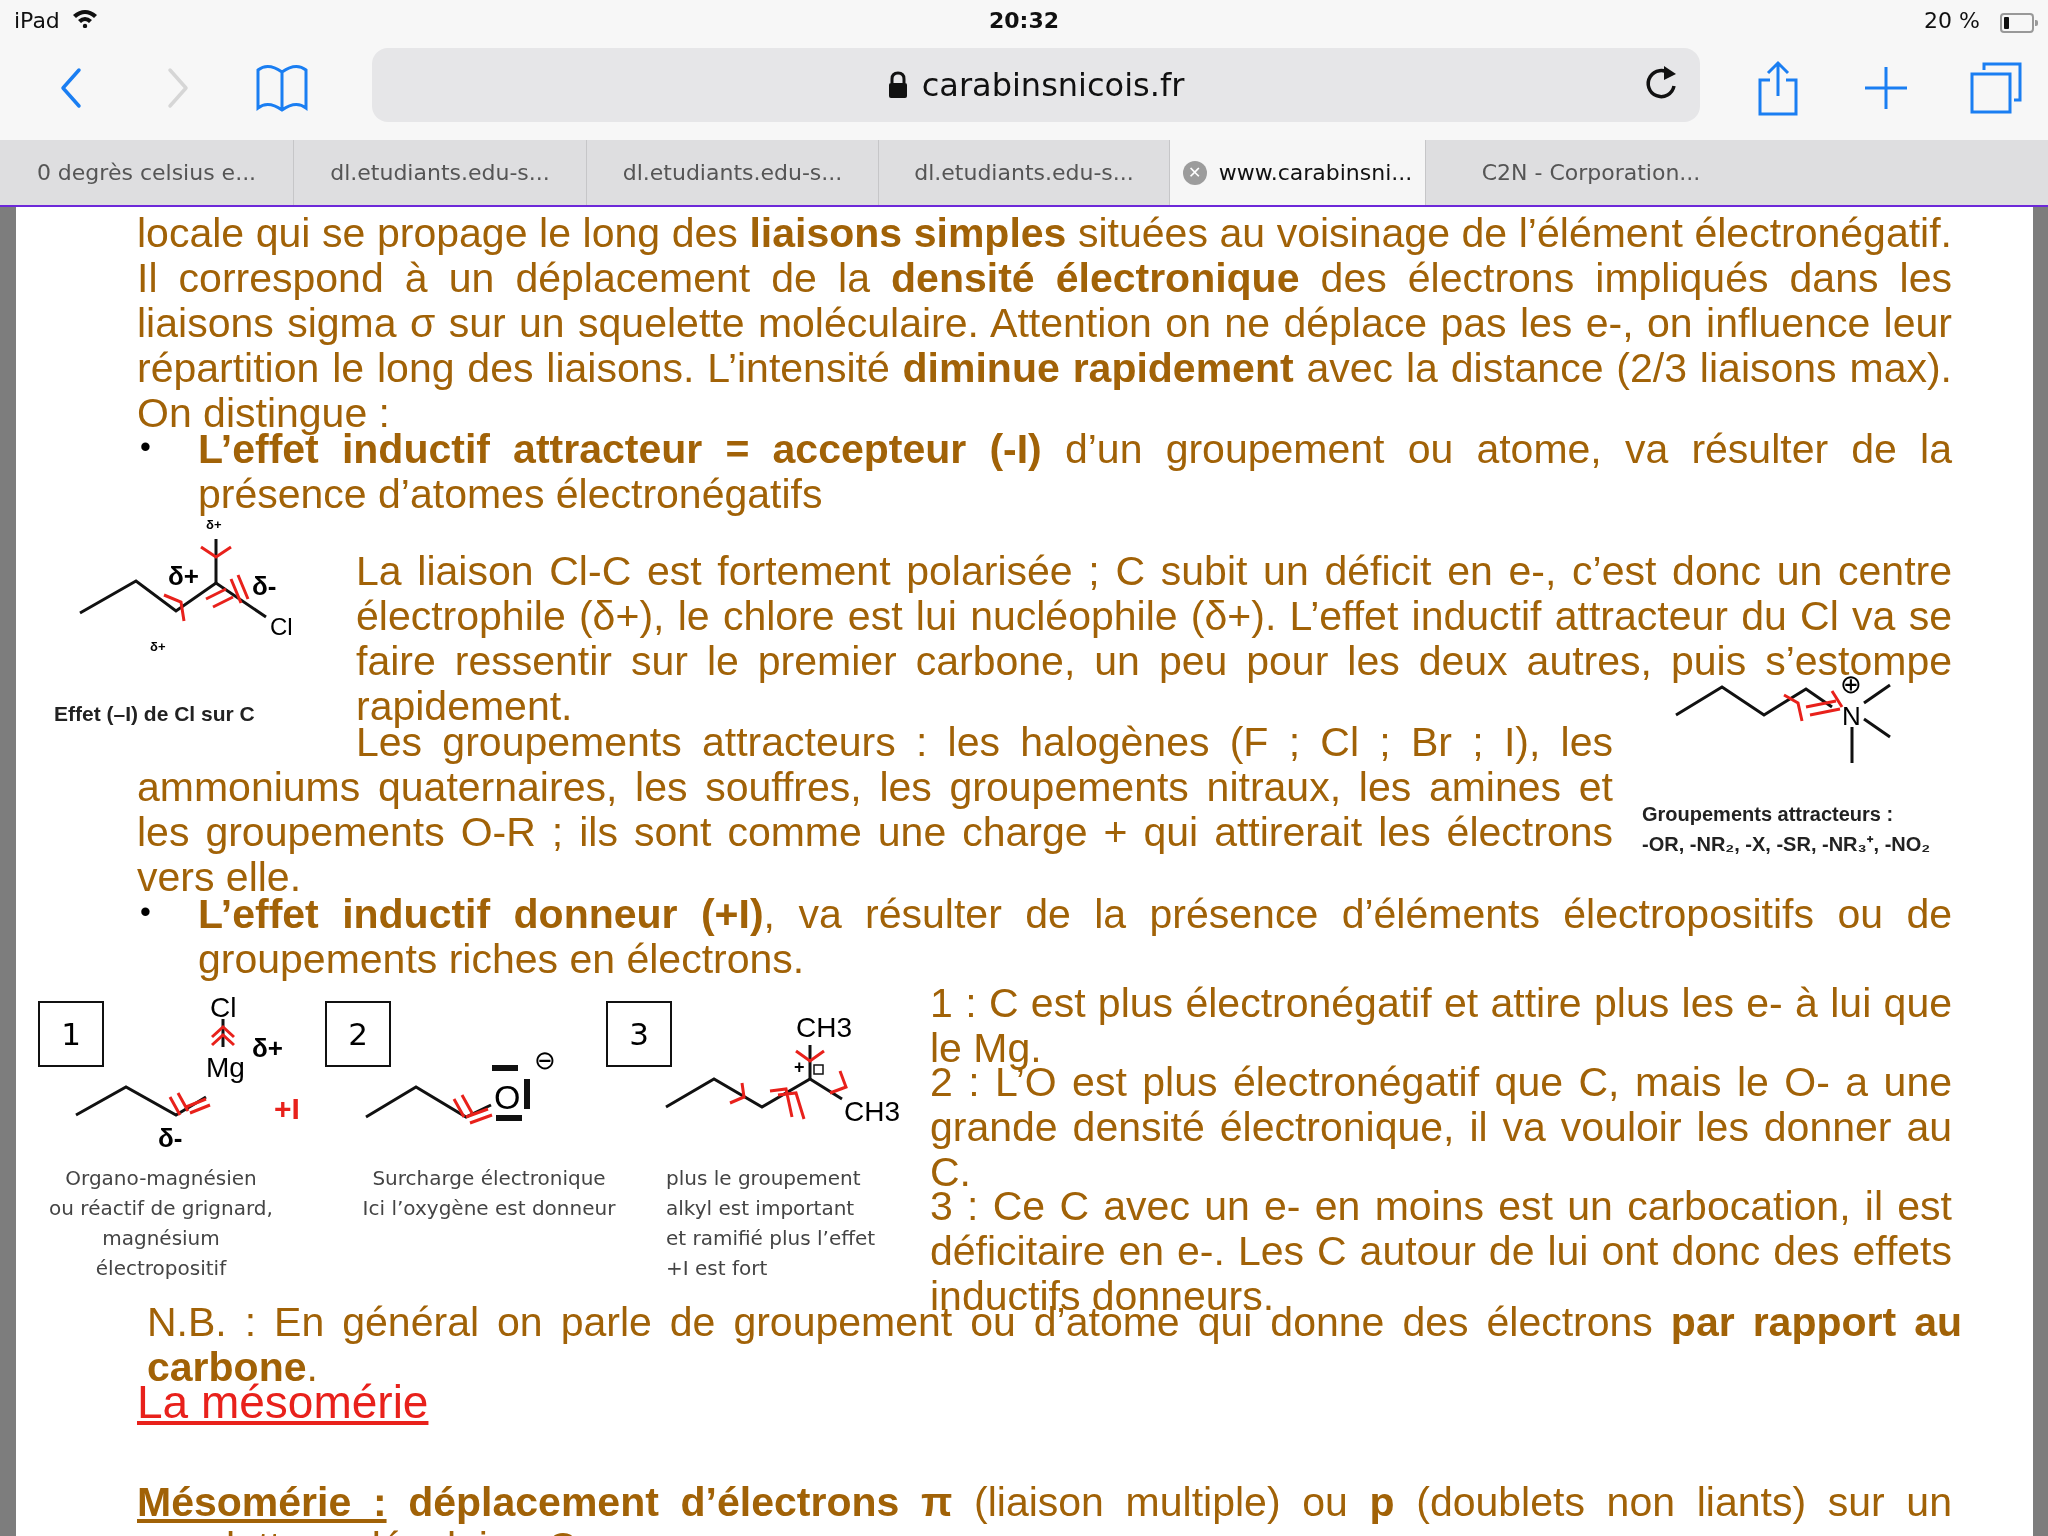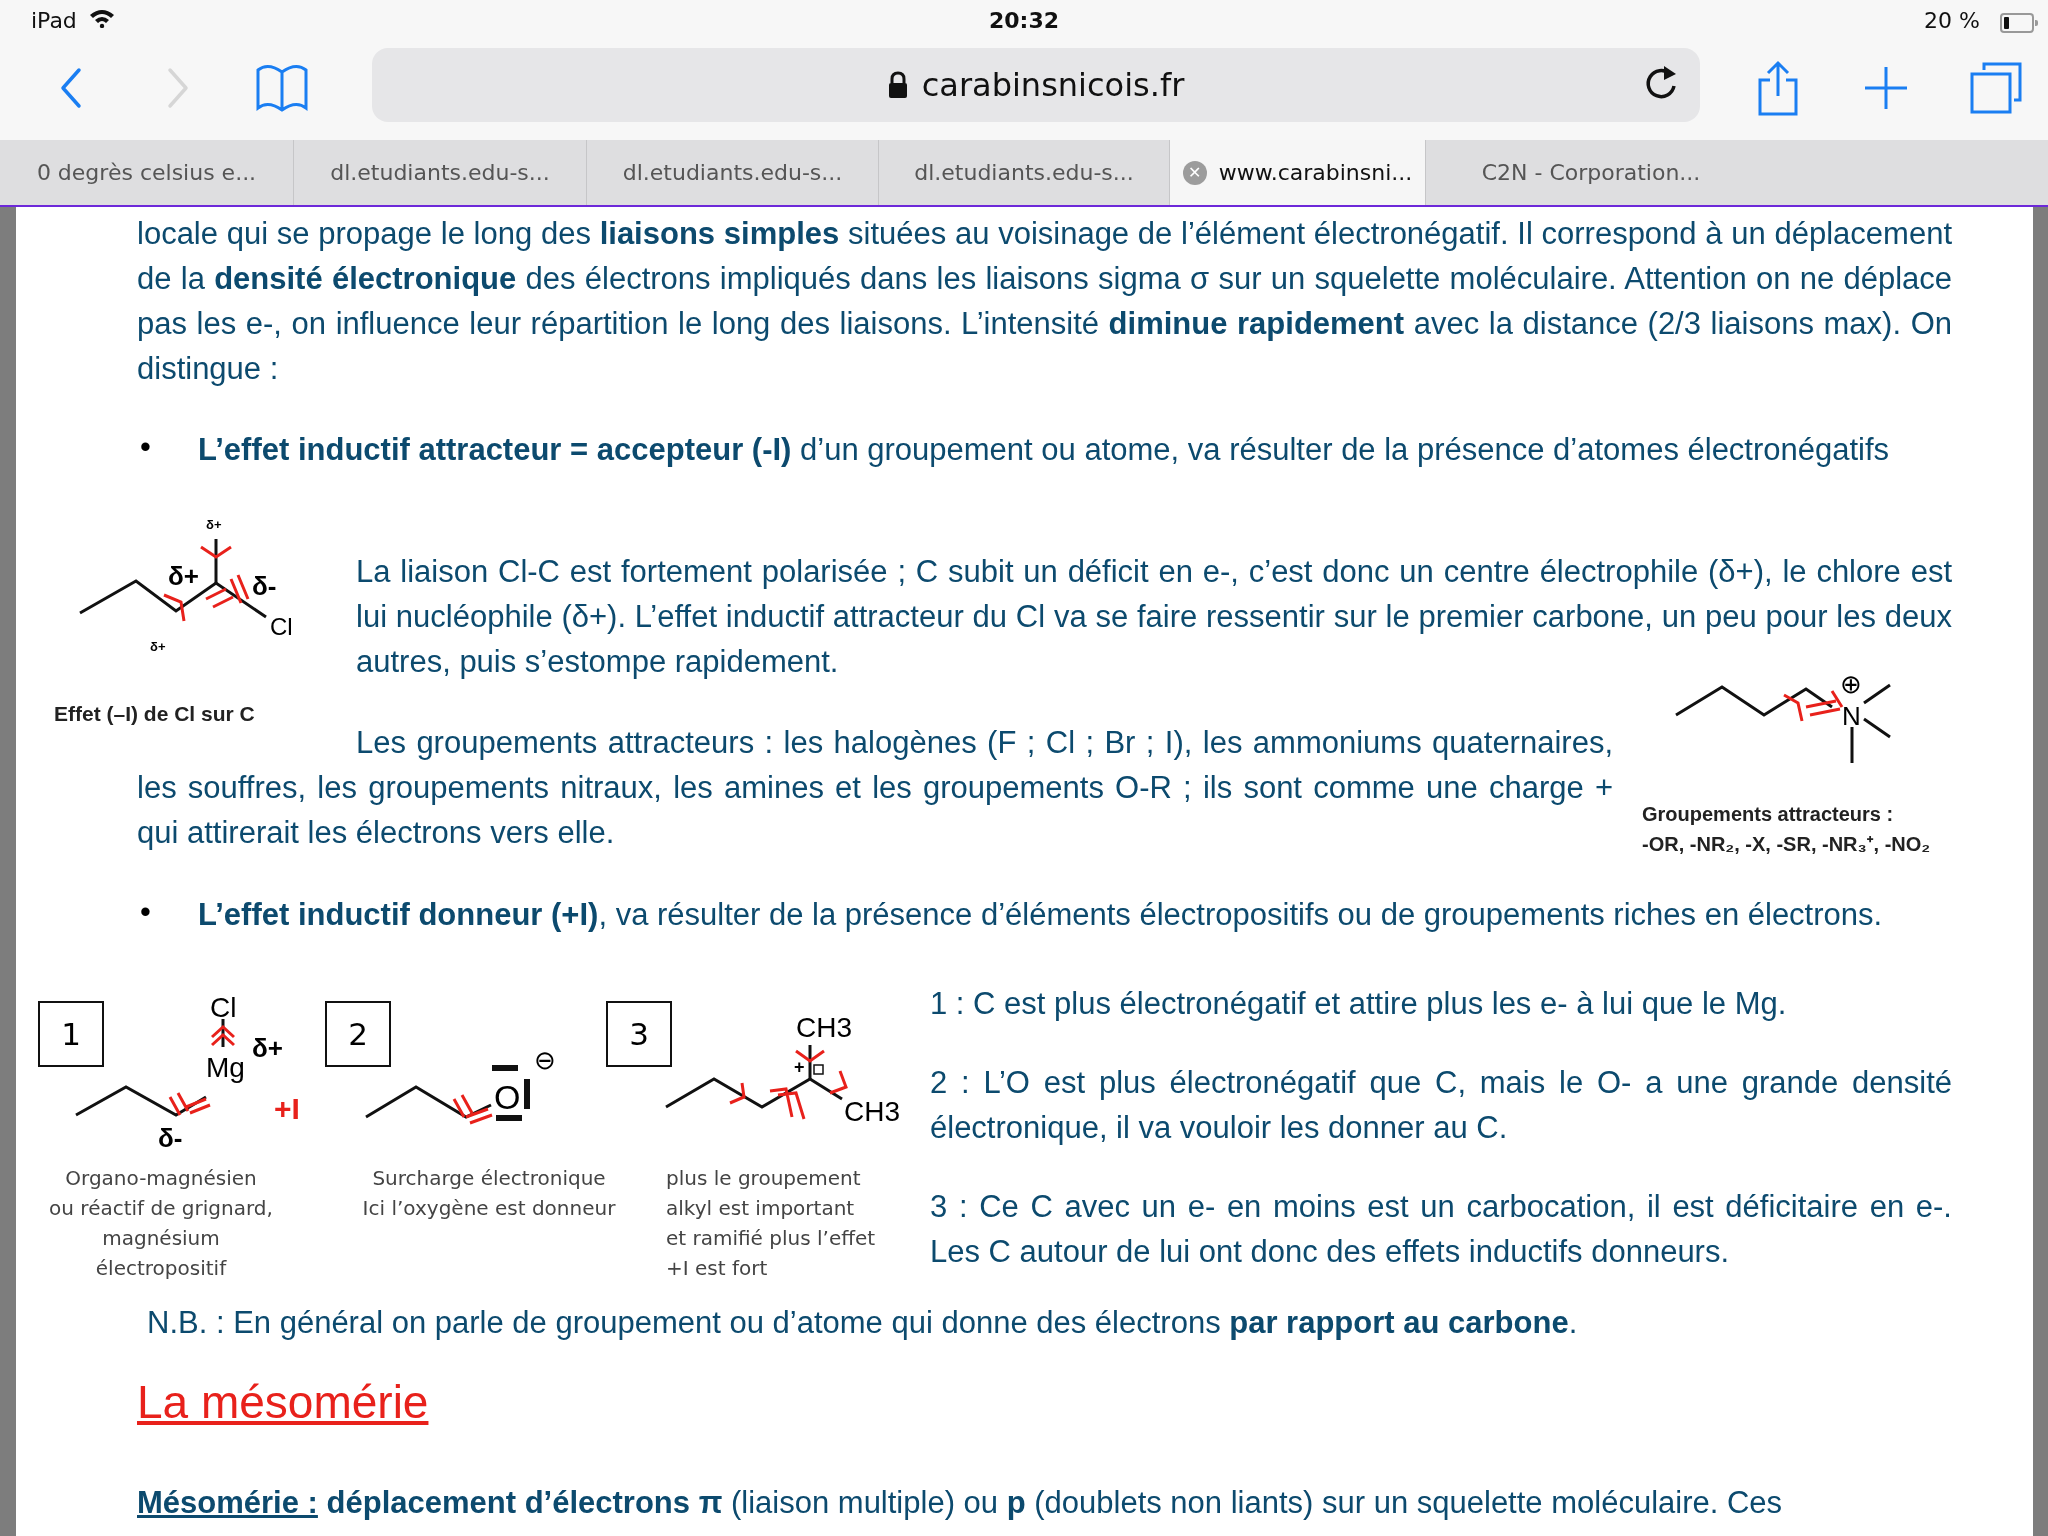--- a/index.html
+++ b/index.html
@@ -1,35 +1,35 @@
 <!DOCTYPE html>
 <html><head>
 <meta charset="utf-8">
 <style>
   html, body { margin:0; padding:0; }
   body { width:2048px; height:1536px; overflow:hidden; position:relative; background:#7d7d7d; font-family:"Liberation Sans", sans-serif; }
   .chrome { position:absolute; left:0; top:0; width:2048px; height:205px; background:#f7f7f7; }
   .status { position:absolute; top:0; left:0; width:2048px; height:44px; font-family:"DejaVu Sans", sans-serif; font-size:22px; color:#111; }
-  .status .left { position:absolute; left:14px; top:8px; display:flex; align-items:center; gap:12px;margin-left:17px; }
+  .status .left { position:absolute; left:14px; top:8px; display:flex; align-items:center; gap:12px; }
   .status .time { position:absolute; left:0; right:0; top:8px; text-align:center; font-weight:bold; font-size:22px; }
   .status .right { position:absolute; right:14px; top:8px; display:flex; align-items:flex-end; gap:20px; }
   .battery { width:30px; height:16px; border:2px solid #999; border-radius:4px; position:relative; }
   .battery .fill { position:absolute; left:2px; top:2px; bottom:2px; background:#111; border-radius:1px; }
   .battery .nub { position:absolute; right:-6px; top:5px; width:3px; height:6px; background:#999; border-radius:0 2px 2px 0; }
   .toolbar { position:absolute; top:44px; left:0; width:1808px; height:96px;margin-left:12px; }
   .tb-btn { position:absolute; top:14px; width:60px; height:60px; display:flex; align-items:center; justify-content:center; cursor:pointer; }
   .urlbar { position:absolute; left:360px; top:4px; width:1328px; height:74px; background:#e6e6e8; border-radius:16px; display:flex; align-items:center; justify-content:center; font-family:"DejaVu Sans", sans-serif; font-size:32px; color:#111; }
   .urlbar .lock { margin-right:14px; }
   .urlbar .reload { position:absolute; right:18px; top:12px; }
   .tabs { position:absolute; top:140px; left:0; width:2048px; height:65px; background:#dedee0; border-bottom:2px solid #6d28d9; display:flex; }
   .tab { height:65px; border-right:1px solid #c6c6c8; display:flex; align-items:center; justify-content:center; font-family:"DejaVu Sans", sans-serif; font-size:22px; color:#555; white-space:nowrap; overflow:hidden; cursor:pointer; box-sizing:border-box; }
   .tab.active { background:#f6f6f6; color:#111; }
   .tab .x { width:24px; height:24px; border-radius:50%; background:#9c9c9c; color:#fff; font-size:16px; display:inline-flex; align-items:center; justify-content:center; margin-right:12px; }
   .page { position:absolute; left:16px; top:207px; width:2017px; height:1329px; background:#fff; overflow:hidden; }
-  .txt { position:absolute; font-size:31px; line-height:45px; color:#0c4a6e; text-align:justify; }
+  .txt { position:absolute; font-size:41px; line-height:45px; color:#a16207; text-align:justify; }
   .txt b { font-weight:bold; }
   .bullet { position:absolute; font-size:31px; }
   .caption-s { position:absolute; font-family:Liberation Sans, sans-serif; font-weight:bold; font-size:21px; color:#222; }
   .caption-i { position:absolute; font-family:"DejaVu Sans", sans-serif; font-size:20px; line-height:30px; color:#444; text-align:center; }
   .numbox { position:absolute; width:62px; height:62px; border:2px solid #111; display:flex; align-items:center; justify-content:center; font-size:31px; font-family:"DejaVu Sans", sans-serif; }
   .heading { position:absolute; font-size:46px; color:#e8211b; text-decoration:underline; }
   svg text { font-family:"Liberation Sans", sans-serif; }
 </style>
 </head>
 <body>

